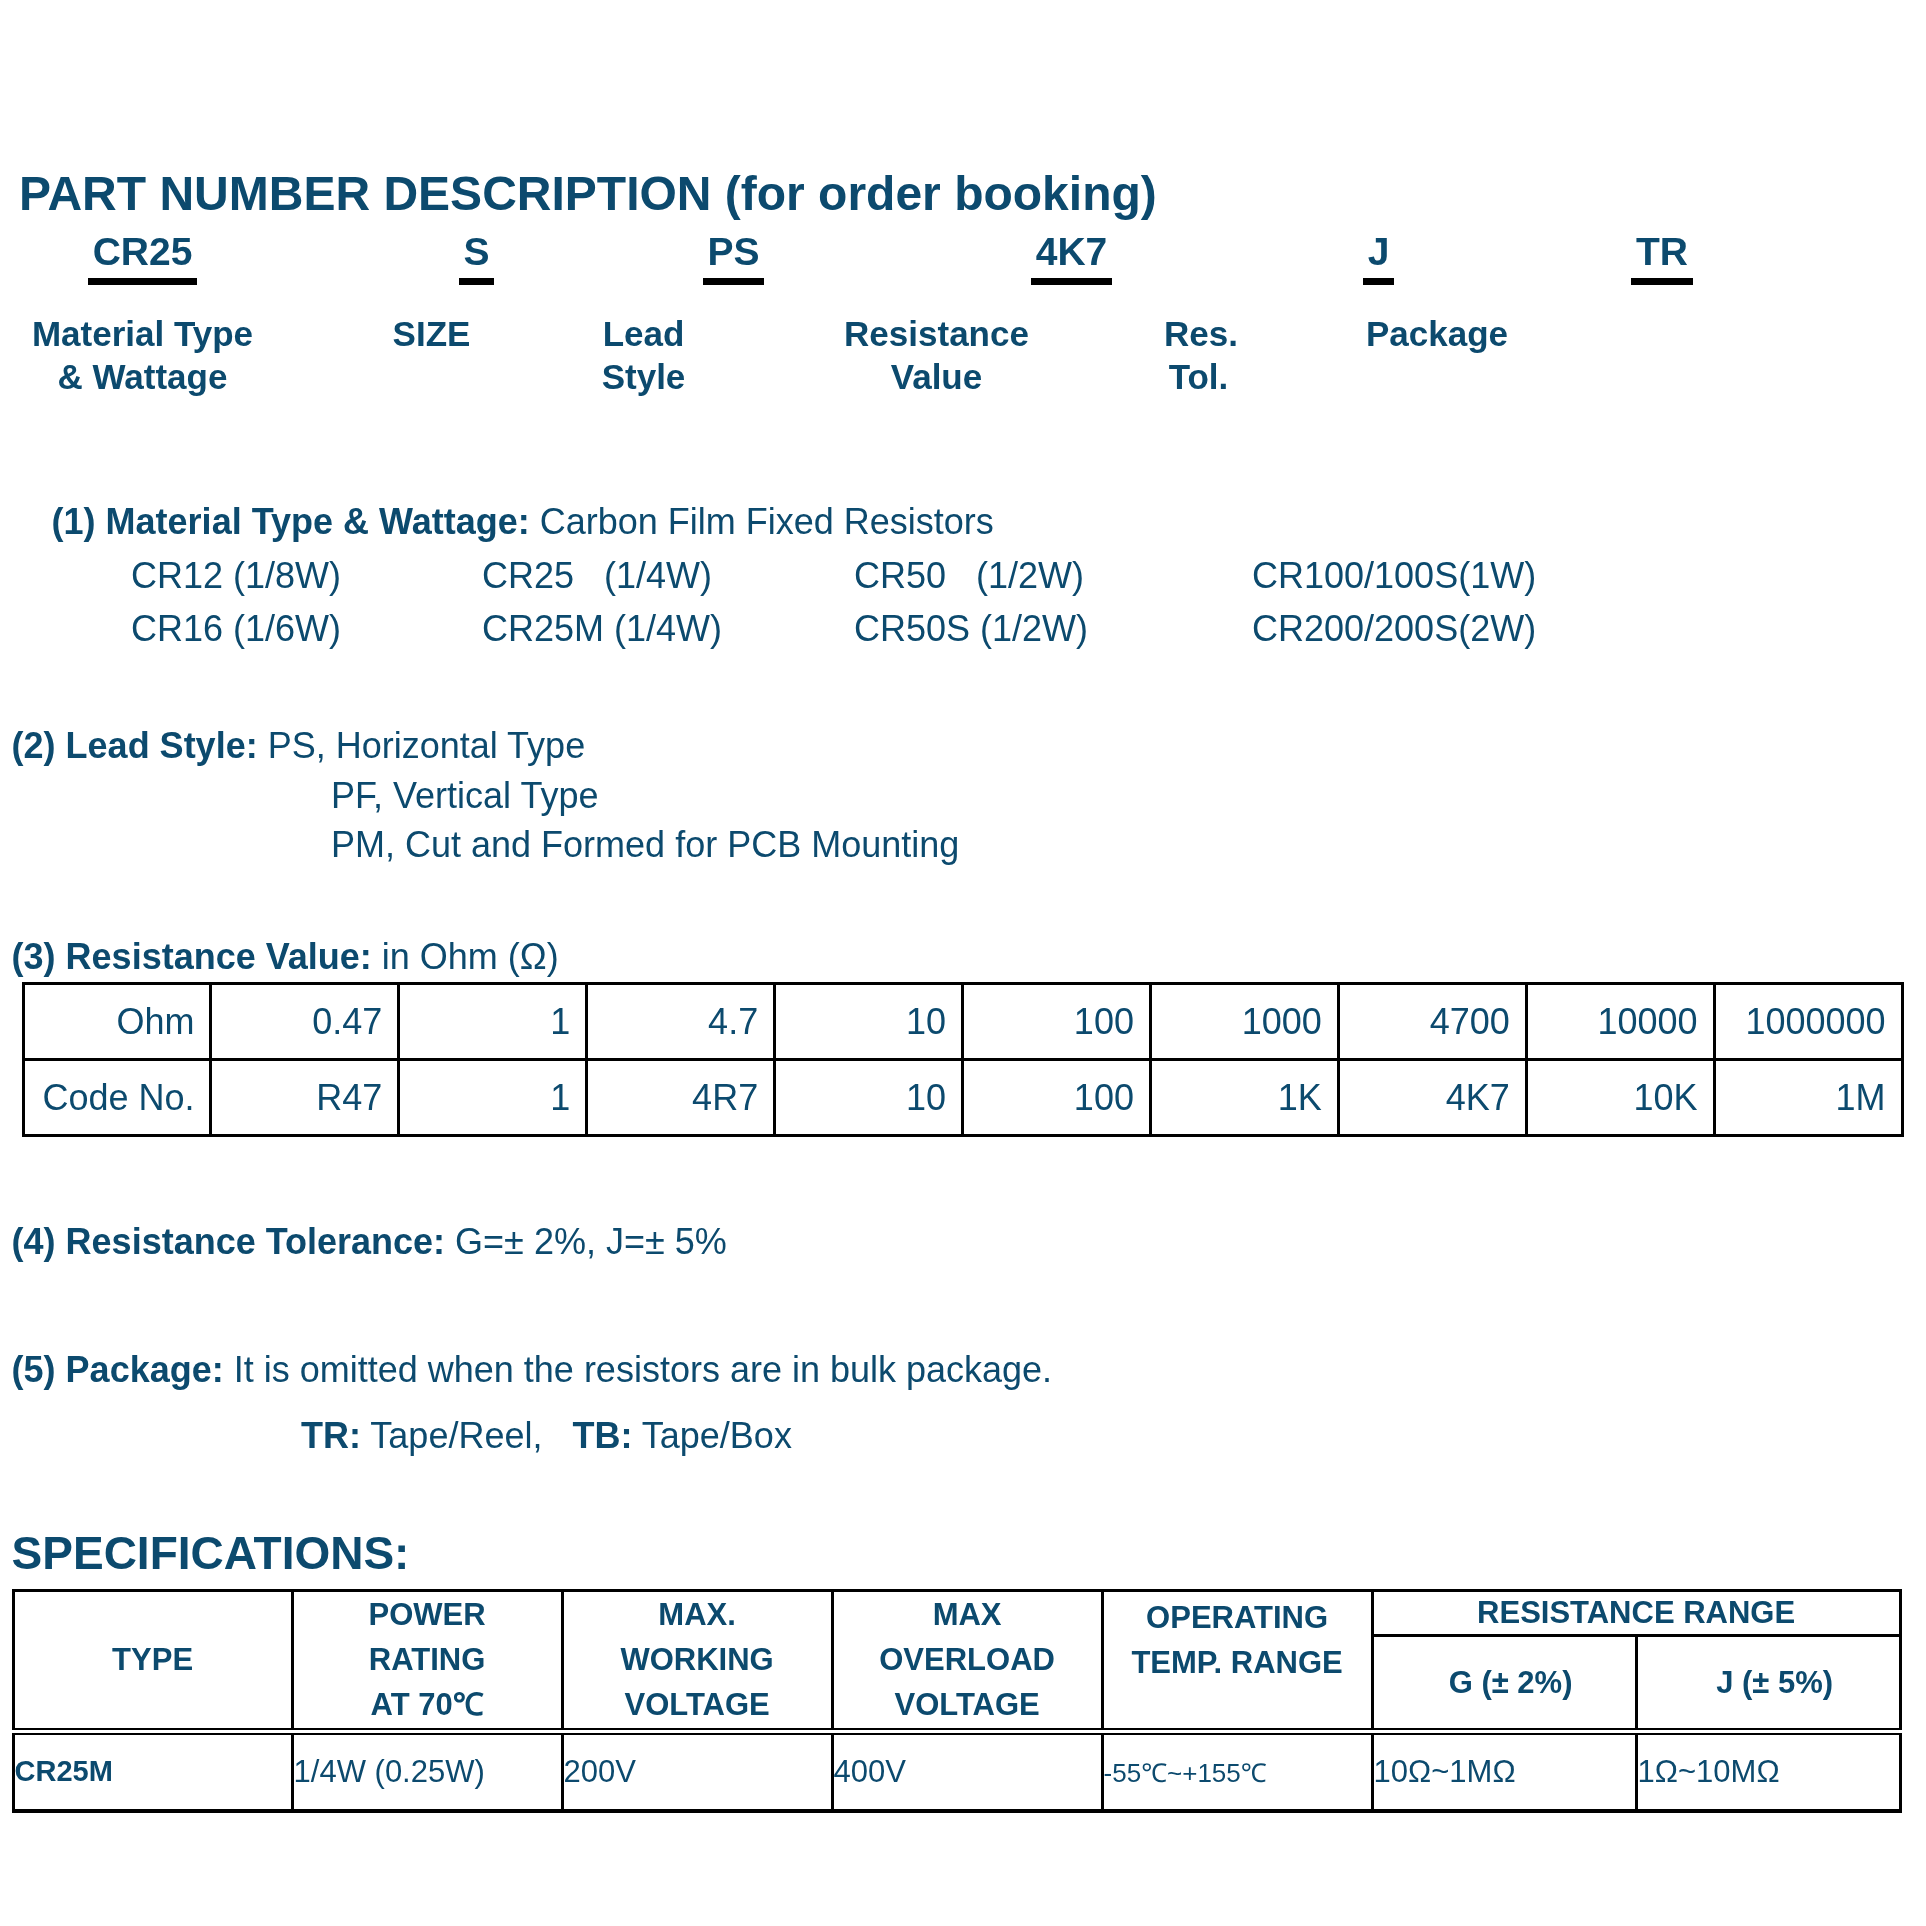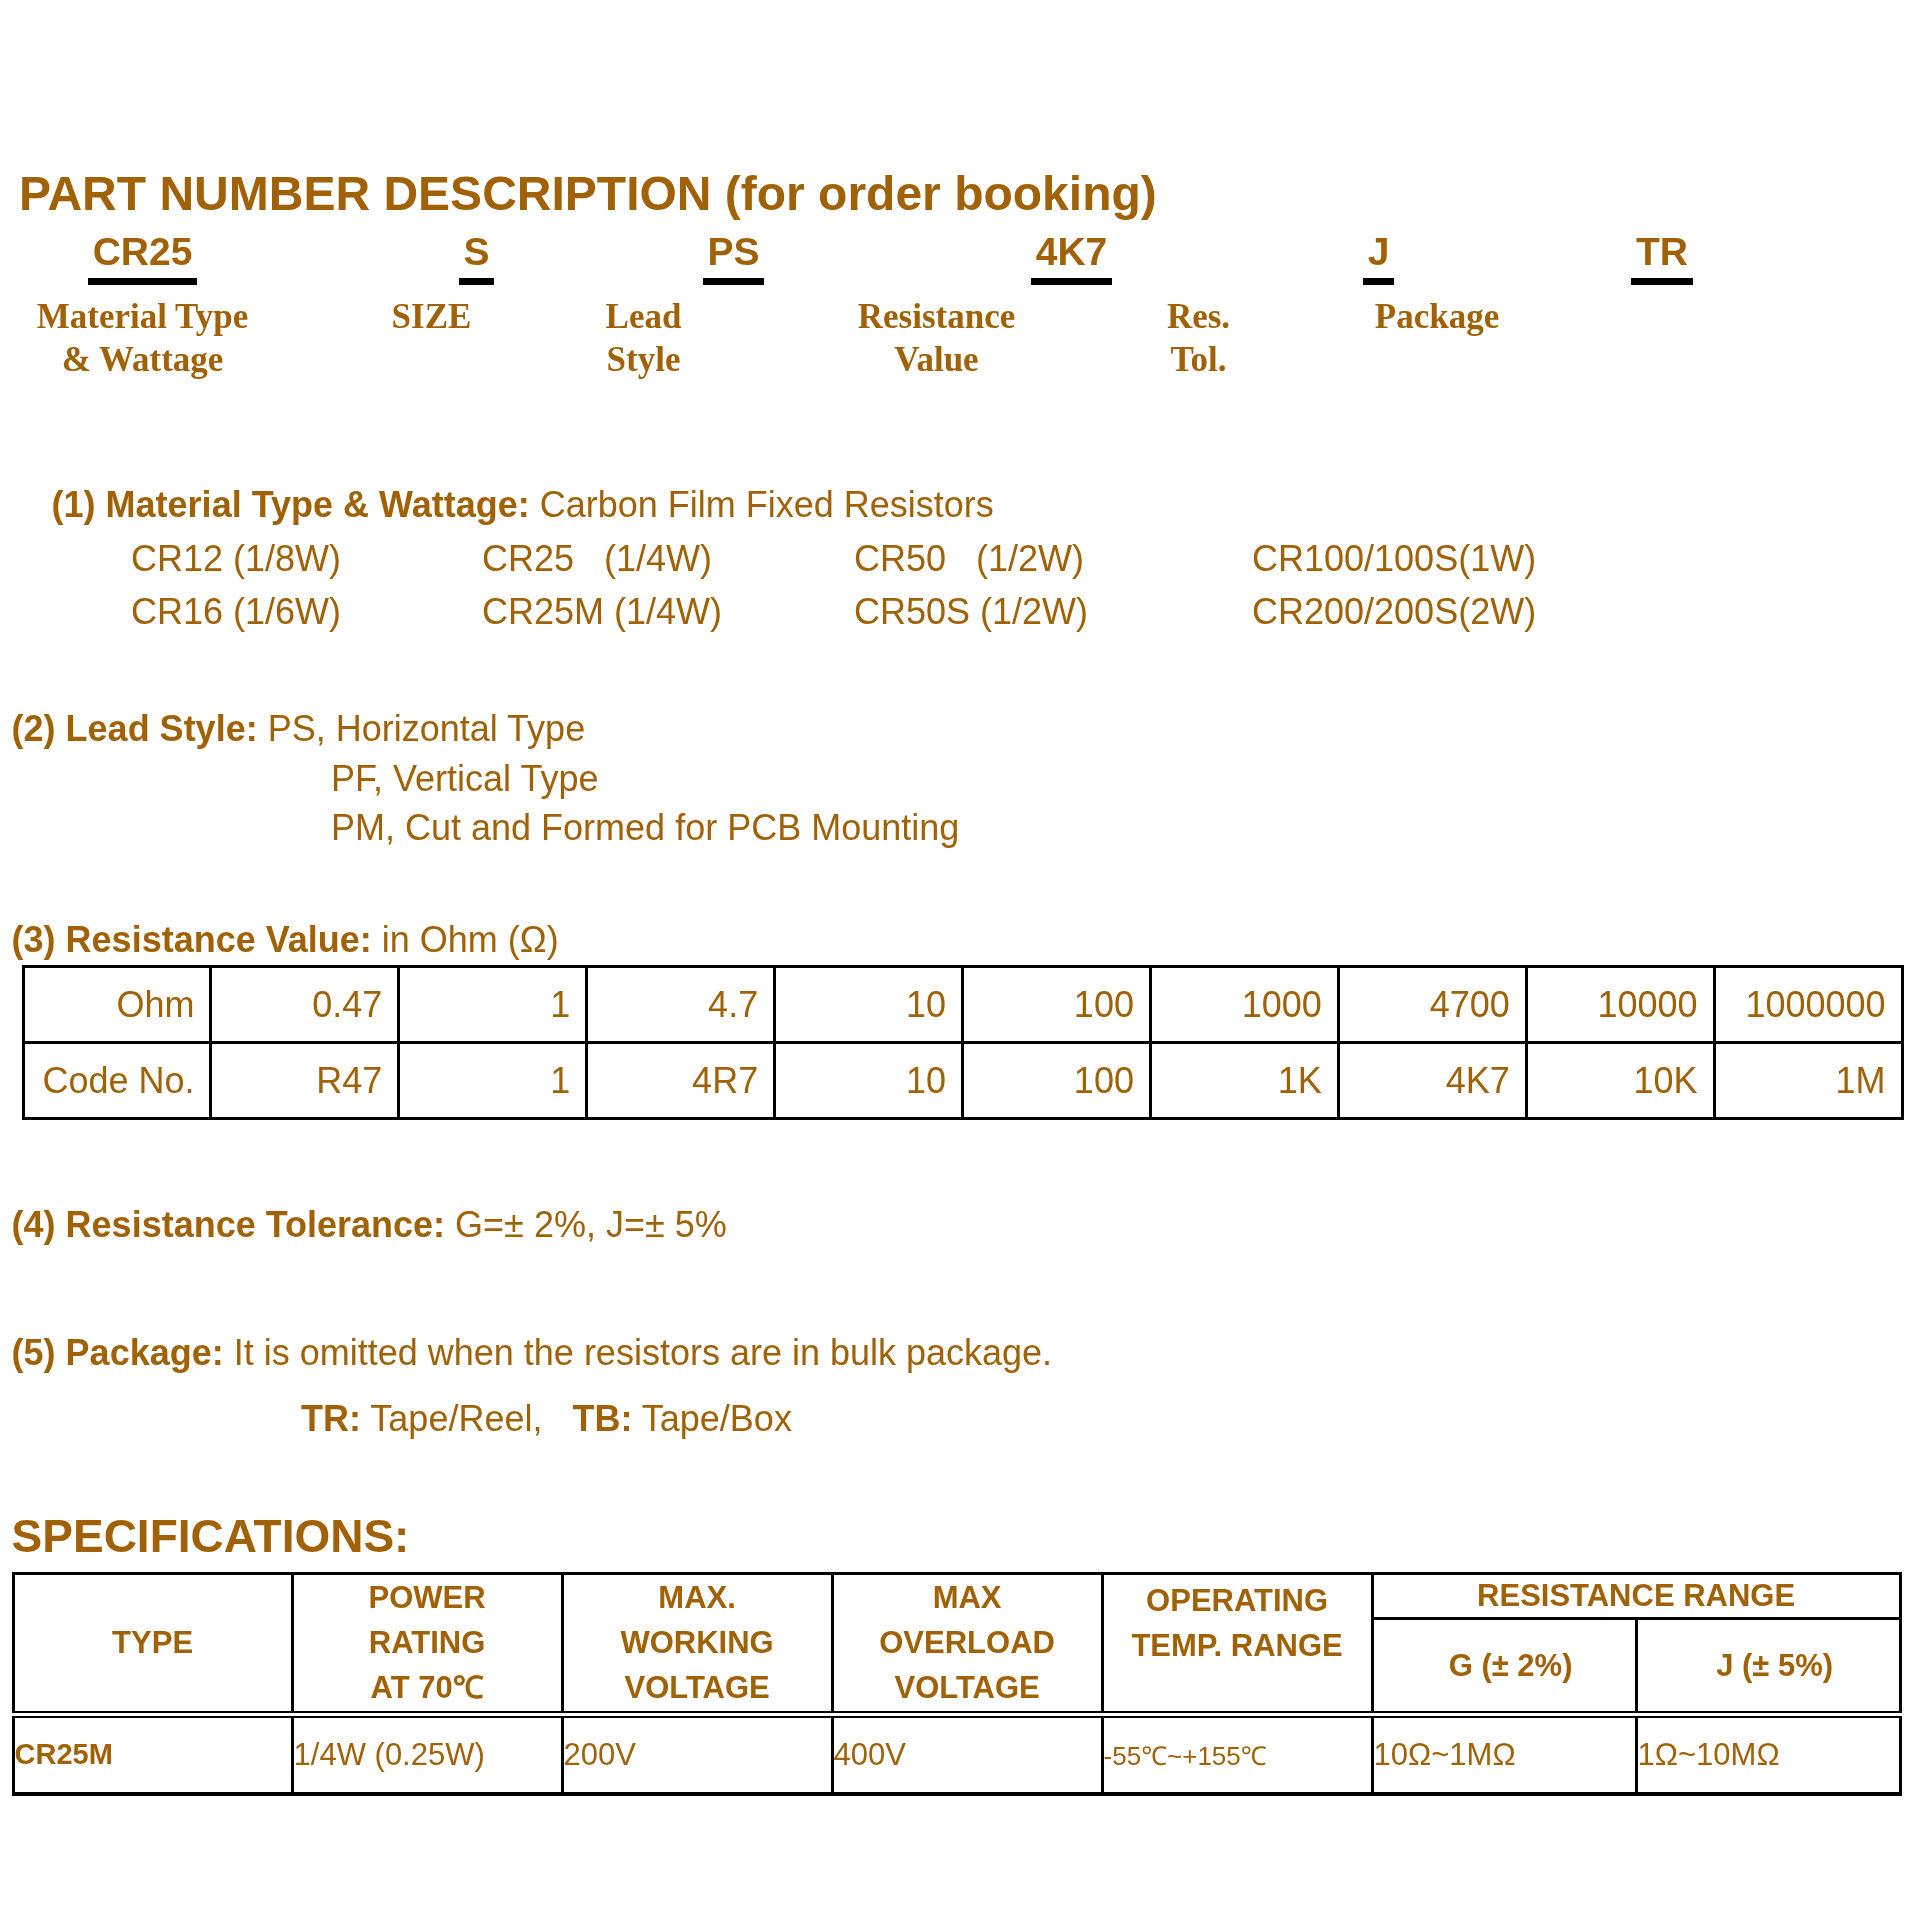--- a/index.html
+++ b/index.html
@@ -1,21 +1,21 @@
 <!DOCTYPE html>
 <html style="font-size:12.3px"><head>
 <meta charset="utf-8">
 <style>
   html, body { margin: 0; padding: 0; background: #ffffff; }
   .page {
     position: relative;
     width: 1926px;
     height: 1926px;
     background: #ffffff;
-    color: #a16207;
+    color: #0c4a6e;
     font-family: "Liberation Sans", sans-serif;
     overflow: hidden;
   }
   
   .doc-title {
     padding-top: 166px;
     margin-left: 19px;
     font-size: 48px;
     font-weight: bold;
     letter-spacing: 0px;
@@ -31,21 +31,21 @@
   .pn-col.c5 { width: 69px;  }
   .pn-col.c6 { width: 408px; }
   .pn-code {
     display: inline-block;
     font-size: 39px;
     font-weight: bold;
     padding: 0 4.6px 4.6px 4.6px;
     border-bottom: 7px solid #000;
     line-height: 43px;
   }
-  .pn-labels { display: flex; margin-top: 10px; font-family: Liberation Serif, serif; }
+  .pn-labels { display: flex; margin-top: 27px; }
   .pn-label {
     font-size: 35px;
     font-weight: bold;
     line-height: 43px;
     white-space: pre-line;
     text-align: center;
   }
   
   .section-heading {
     font-size: 36px;

